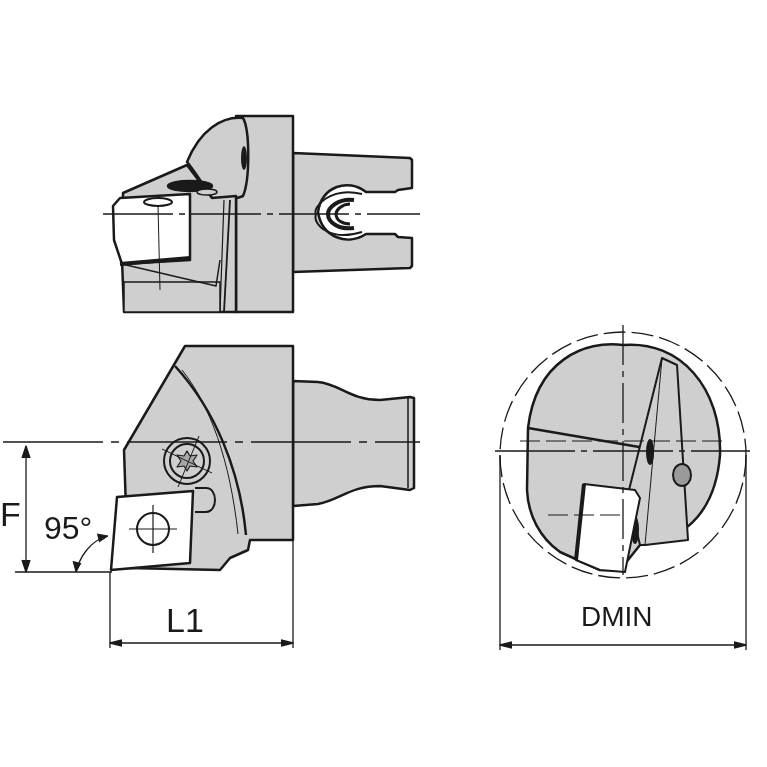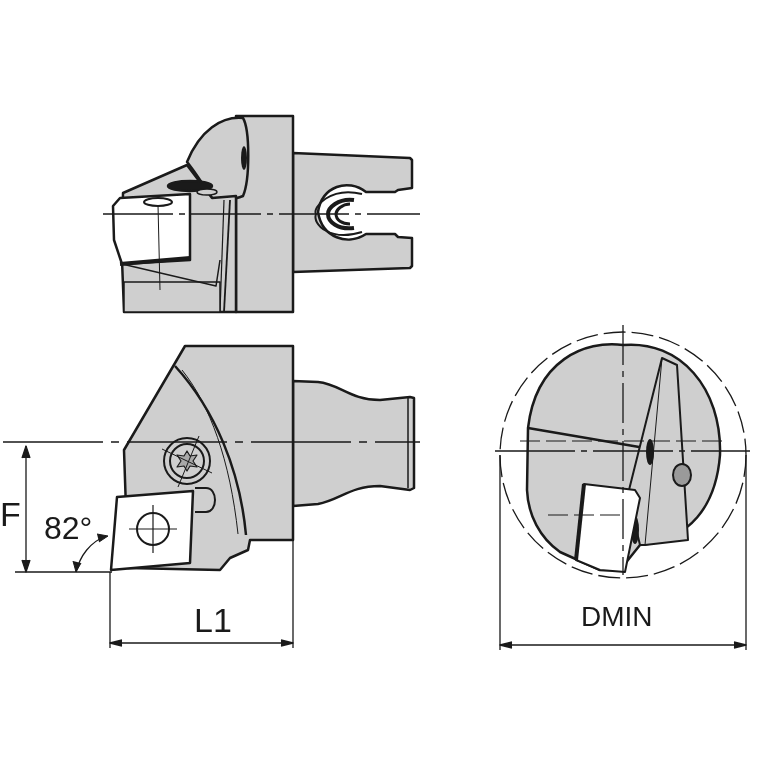--- a/index.html
+++ b/index.html
@@ -1,21 +1,21 @@
 <!DOCTYPE html>
 <html><head>
   <meta charset="utf-8">
   <style>
     html, body { margin: 0; padding: 0; background: #ffffff; }
     .canvas { position: relative; width: 767px; height: 767px; background: #ffffff; overflow: hidden; }
     svg { position: absolute; left: 0; top: 0; }
     .dim-label { position: absolute; font-family: "Liberation Sans", sans-serif; color: #1a1a1a; line-height: 1; white-space: nowrap; }
     .lbl-F { left: 0px; top: 497px; font-size: 34px; }
     .lbl-95 { left: 44px; top: 512px; font-size: 32px; }
-    .lbl-L1 { left: 194px; top: 603px; font-size: 34px; }
+    .lbl-L1 { left: 166px; top: 603px; font-size: 34px; }
     .lbl-DMIN { left: 581px; top: 603px; font-size: 28px; }
   </style>
 </head>
 <body>
 
 <div class="canvas">
   <svg width="767" height="767" viewBox="0 0 767 767">
     <g stroke="#1a1a1a" stroke-width="2.5" stroke-linejoin="round" fill="#cfcfcf">
 
       <g>
@@ -105,16 +105,16 @@
         <line x1="500" y1="455" x2="500" y2="650"></line>
         <line x1="746" y1="455" x2="746" y2="650"></line>
         <line x1="500" y1="645" x2="746" y2="645"></line>
         <path d="M512 642 L500 645 L512 648" fill="#1a1a1a"></path>
         <path d="M734 642 L746 645 L734 648" fill="#1a1a1a"></path>
       </g>
     </g>
   </svg>
 
   <div class="dim-label lbl-F">F</div>
-  <div class="dim-label lbl-95">82°</div>
+  <div class="dim-label lbl-95">95°</div>
   <div class="dim-label lbl-L1">L1</div>
   <div class="dim-label lbl-DMIN">DMIN</div>
 </div>
 
 </body></html>

